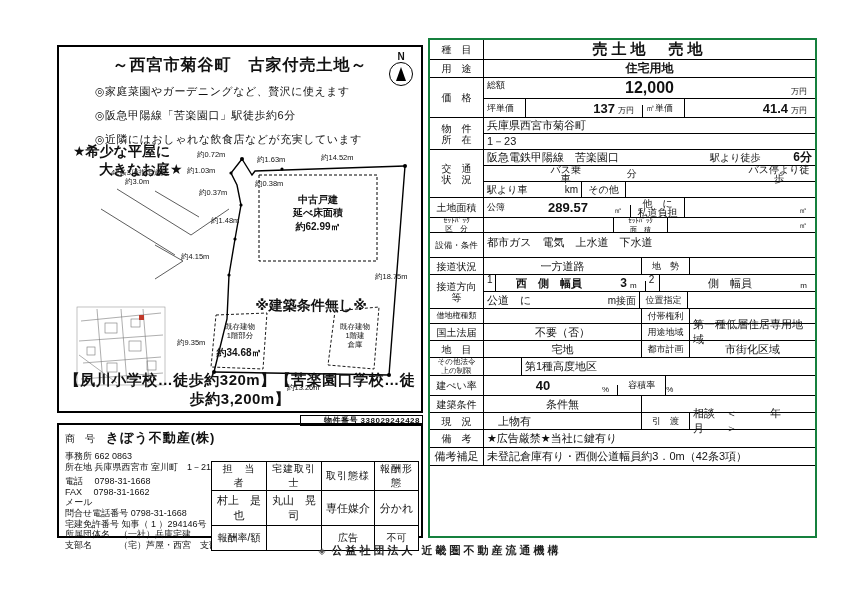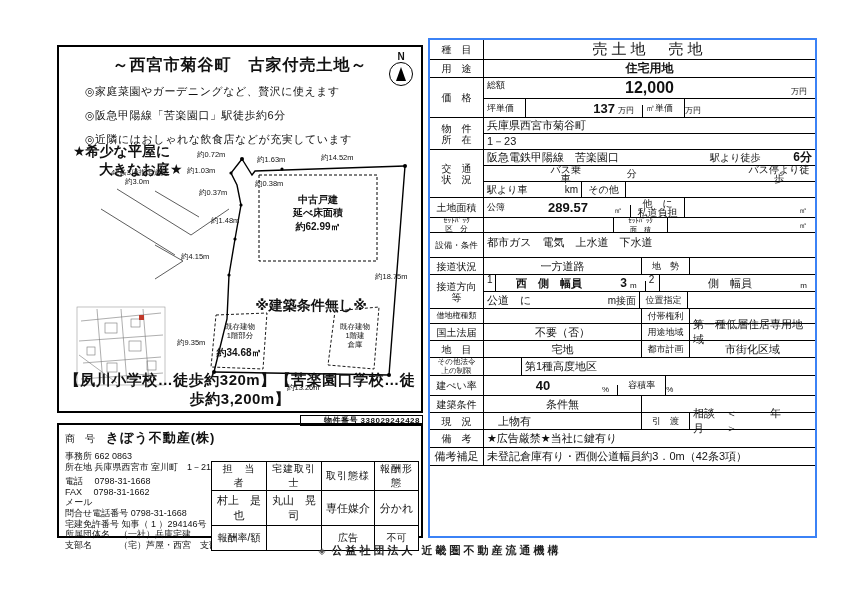--- a/index.html
+++ b/index.html
@@ -7,21 +7,21 @@
   #page{position:relative;width:842px;height:595px;background:#fff;overflow:hidden;}
   svg text{font-family:"Liberation Sans","DejaVu Sans",sans-serif;fill:#111;}
 
   
   .flyer{position:absolute;left:57px;top:45px;width:366px;height:368px;border:2px solid #000;box-sizing:border-box;}
   .flyer-title{margin-top:8px;text-align:center;font-size:16px;font-weight:bold;letter-spacing:1px;}
   .north{position:absolute;right:7px;top:5px;width:26px;text-align:center;}
   .north .n{font-size:10px;font-weight:bold;line-height:10px;}
   .north .circle{width:22px;height:22px;border:1px solid #000;border-radius:50%;margin:0 auto;display:flex;align-items:center;justify-content:center;}
   .north .tri{width:0;height:0;border-left:5px solid transparent;border-right:5px solid transparent;border-bottom:14px solid #000;}
-  .bullets{margin:8px 0 0 26px;}
+  .bullets{margin:8px 0 0 36px;}
   .bullets div{font-size:11px;margin-bottom:9px;letter-spacing:.5px;}
   .catch{position:absolute;left:14px;top:96px;font-size:14px;font-weight:bold;}
   .catch .c2{margin-left:26px;}
   .plot-svg{position:absolute;left:0;top:100px;}
   .schools{position:absolute;left:0;bottom:2px;width:100%;text-align:center;font-size:15px;font-weight:bold;letter-spacing:.5px;}
 
   
   .propno{position:absolute;left:300px;top:414.5px;width:123px;height:11px;border:1px solid #000;box-sizing:border-box;font-size:8px;font-weight:bold;display:flex;align-items:center;justify-content:flex-end;padding:0 2px;letter-spacing:.5px;}
 
   
@@ -33,42 +33,42 @@
   .staff{position:absolute;right:2px;top:36px;width:208px;border:1px solid #000;border-collapse:collapse;background:#fff;}
   .staff td{border:1px solid #000;font-size:10px;text-align:center;padding:0 1px;}
   .staff .hrow td{height:13px;letter-spacing:1px;}
   .staff .vrow td{height:34px;font-size:11px;}
   .staff .brow td{height:24px;}
 
   .footer-org{position:absolute;left:160px;top:543px;width:560px;text-align:center;font-size:11px;font-weight:bold;letter-spacing:3px;color:#222;}
   .footer-org .logo{font-size:9px;letter-spacing:0;color:#555;margin-right:6px;}
 
   
-  .rtable{position:absolute;left:428px;top:38px;width:389px;height:500px;border:2px solid #3b82f6;box-sizing:border-box;display:flex;flex-direction:column;background:#fff;}
+  .rtable{position:absolute;left:428px;top:38px;width:389px;height:500px;border:2px solid #15803d;box-sizing:border-box;display:flex;flex-direction:column;background:#fff;}
   .row{display:flex;border-bottom:1px solid #000;box-sizing:border-box;flex:0 0 auto;}
   .tail{flex:1 1 auto;border-bottom:none;}
   .lblc{width:54px;flex:0 0 54px;border-right:1px solid #000;display:flex;flex-direction:column;align-items:center;justify-content:center;font-size:10px;box-sizing:border-box;line-height:11px;}
   .lblc.sm{font-size:7.5px;line-height:8.5px;}
   .rbody{flex:1;display:flex;flex-direction:column;min-width:0;}
   .subrow{display:flex;flex:1;border-bottom:1px solid #000;min-height:0;box-sizing:border-box;}
   .subrow:last-child{border-bottom:none;}
   .c{display:flex;align-items:center;padding:0 3px;box-sizing:border-box;min-width:0;}
   .br{border-right:1px solid #000;}
   .cc{justify-content:center;}
   .cr{justify-content:flex-end;}
   .grow{flex:1;}
   .unit{font-size:8px;align-self:flex-end;padding:0 8px 1px 0;white-space:nowrap;}
   .slbl{font-size:9px;}
   .slbl2{font-size:10px;line-height:9px;text-align:center;}
   .big{font-size:16px;font-weight:bold;}
   .num{font-size:13px;font-weight:bold;}
   .v11{font-size:11px;}
   .v12{font-size:12px;}
   .bold{font-weight:bold;}
-  .itemval{font-size:15px;font-weight:normal;letter-spacing:4px;}
+  .itemval{font-size:15px;font-weight:bold;letter-spacing:4px;}
 </style>
 </head>
 <body>
 
 <div id="page">
 
   <div class="flyer">
     <div class="flyer-title">～西宮市菊谷町　古家付売土地～</div>
     <div class="north">
       <div class="n">N</div>
@@ -238,20 +238,21 @@
         <div class="subrow" style="flex:0 0 21px">
           <div class="c slbl" style="align-items:flex-start;padding-top:1px">総額</div>
           <div class="c cc grow big">12,000</div>
           <div class="unit">万円</div>
         </div>
         <div class="subrow">
           <div class="c br slbl" style="flex:0 0 42px">坪単価</div>
           <div class="c cr num" style="flex:0 0 92px">137</div>
           <div class="unit br">万円</div>
           <div class="c br slbl" style="flex:0 0 42px">㎡単価</div>
+          <div class="c cr grow num">41.4</div>
           <div class="unit">万円</div>
         </div>
       </div>
     </div>
 
     <div class="row" style="height:32px">
       <div class="lblc">
         <div>物　件</div>
         <div>所　在</div>
       </div>

